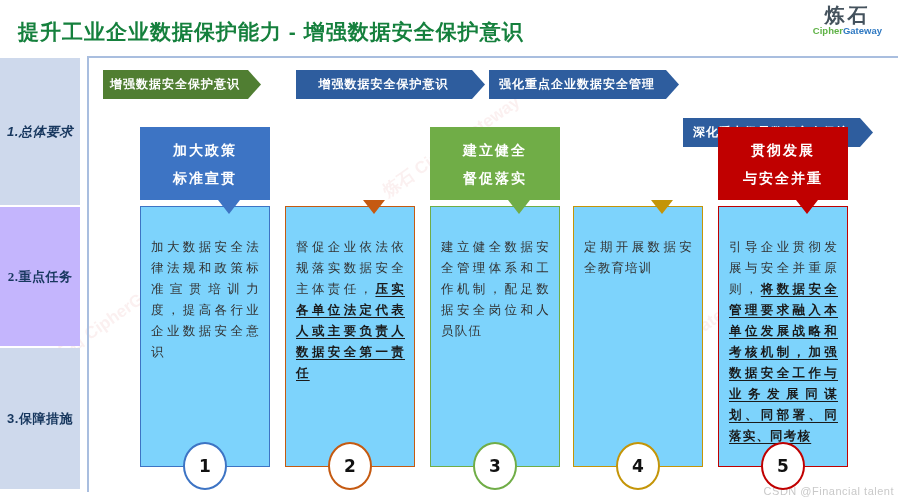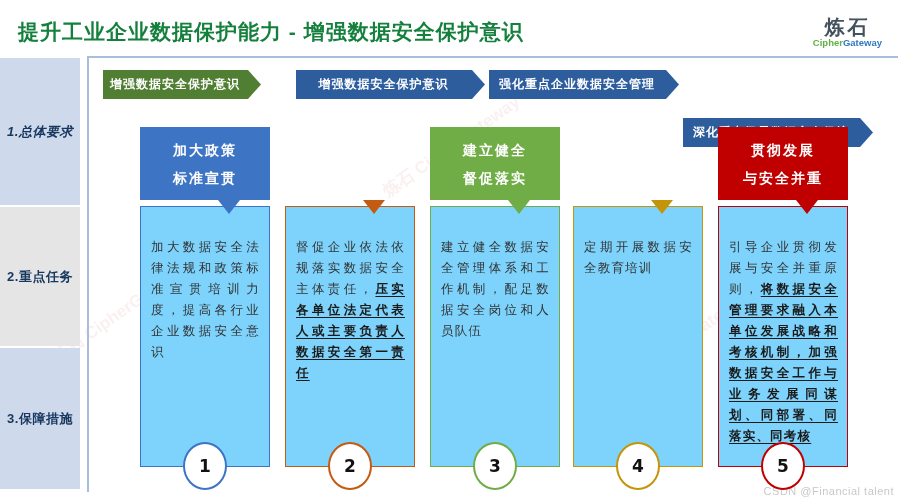--- a/index.html
+++ b/index.html
@@ -8,38 +8,38 @@
     position:relative; width:898px; height:500px; background:#ffffff;
     overflow:hidden; margin:0 auto;
   }
 
   
   .page-title {
     position:absolute; left:18px; top:18px;
     font-size:21px; font-weight:bold; color:#15803d; letter-spacing:1px;
     white-space:nowrap;
   }
-  .logo { position:absolute; right:16px; top:16px; text-align:center; line-height:1.1; }
+  .logo { position:absolute; right:16px; top:4px; text-align:center; line-height:1.1; }
   .logo-name { font-size:20px; font-weight:bold; color:#44525d; letter-spacing:3px; }
   .logo-sub { font-size:9.5px; font-weight:bold; letter-spacing:0; }
   .logo-sub .cipher { color:#5fb246; }
   .logo-sub .gateway { color:#2f79c2; }
 
   
   .hline { position:absolute; left:87px; top:56px; width:811px; height:2px; background:#a9bedf; }
   .vline { position:absolute; left:87px; top:56px; width:2px; height:436px; background:#a9bedf; }
 
   
   .side-sec {
     position:absolute; left:0; width:80px;
     display:flex; align-items:center; justify-content:center;
     font-size:13px; font-weight:bold; color:#17375e; letter-spacing:0.5px;
   }
   .side-blue  { background:#ced9ec; }
-  .side-green { background:#e5e5e5; }
+  .side-green { background:#c4b5fd;font-family:Liberation Serif, serif; }
   .sec1 { top:58px;  height:147px;font-style:italic; }
   .sec2 { top:207px; height:139px; }
   .sec3 { top:348px; height:141px; }
 
   
   .banner {
     position:absolute; top:70px; height:29px;
     display:flex; align-items:center; justify-content:center;
     padding-right:14px;
     color:#ffffff; font-size:12px; font-weight:bold; letter-spacing:1px;

